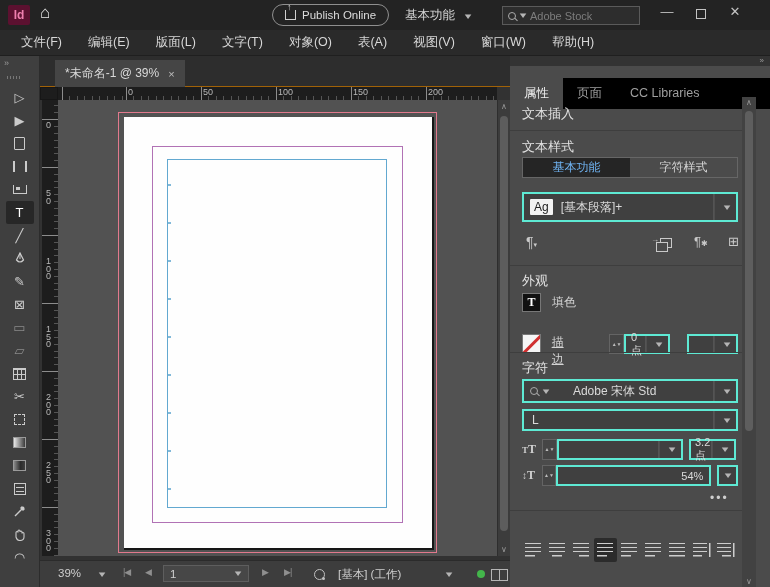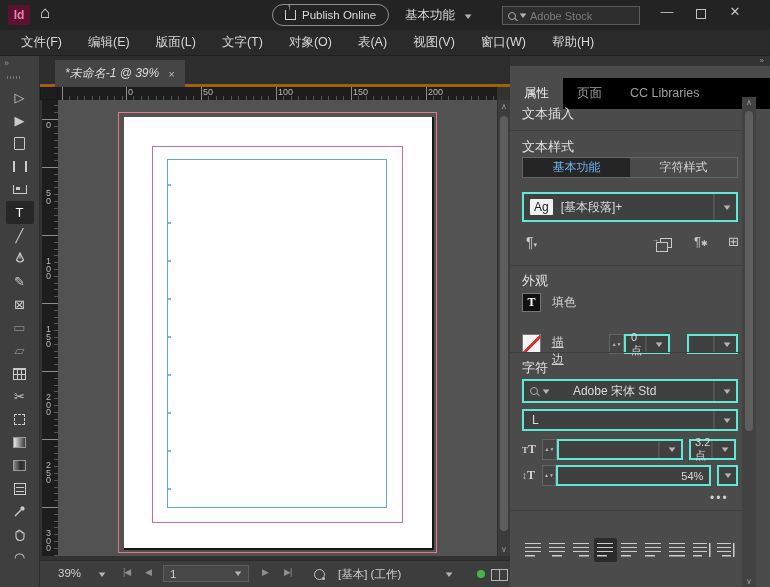--- a/index.html
+++ b/index.html
@@ -52,21 +52,21 @@
   .ci-ft{width:11px;height:11px;border:1px dashed #cbcbcb;}
   .ci-grad{width:13px;height:11px;border:1px solid #9a9a9a;background:linear-gradient(90deg,#e8e8e8,#3a3a3a);}
   .ci-gradf{width:13px;height:11px;border:1px solid #9a9a9a;background:linear-gradient(90deg,#888,#2a2a2a 60%,#3f3f3f);}
   .ci-note{width:12px;height:12px;border:1px solid #cbcbcb;
         background:repeating-linear-gradient(0deg,transparent 0 3px,#cbcbcb 3px 4px);background-size:8px 100%;background-repeat:no-repeat;background-position:1px 1px;}
   .ci-squares{width:12px;height:10px;border:1px solid #c9c9c9;position:relative;margin-left:4px;}
   .ci-squares::before{content:"";position:absolute;left:-5px;top:3px;width:10px;height:8px;border:1px solid #c9c9c9;background:#4b4b4b;}
   .ci-squares::after{content:"→";position:absolute;left:-10px;top:-4px;font-size:8px;color:#c9c9c9;}
 
   
-  .tabstrip{position:absolute;left:40px;top:56px;width:531px;height:31px;background:#2d2d2d;border-bottom:3px solid #a16207;box-sizing:border-box;font-style:italic;}
+  .tabstrip{position:absolute;left:40px;top:56px;width:531px;height:31px;background:#2d2d2d;border-bottom:1px solid #a16207;box-sizing:border-box;}
   .doctab{position:absolute;left:15px;top:4px;height:27px;background:#454545;color:#d9d9d9;display:flex;align-items:center;
           padding:0 10px;gap:9px;font-size:12px;}
   .doctab .x{color:#bfbfbf;font-size:11px;}
 
   
   .corner{position:absolute;left:40px;top:87px;width:18px;height:13px;background:#1d1d1d;border:1px solid #161616;box-sizing:border-box;}
   .hruler{position:absolute;left:58px;top:87px;width:439px;height:13px;background:#1d1d1d;
      background-image:repeating-linear-gradient(90deg,#8c8c8c 0 1px,transparent 1px 75px),
                       repeating-linear-gradient(90deg,#555 0 1px,transparent 1px 7.5px);
      background-size:100% 100%,100% 4px;background-position:68px 0,68px 9px;background-repeat:repeat-x;}

